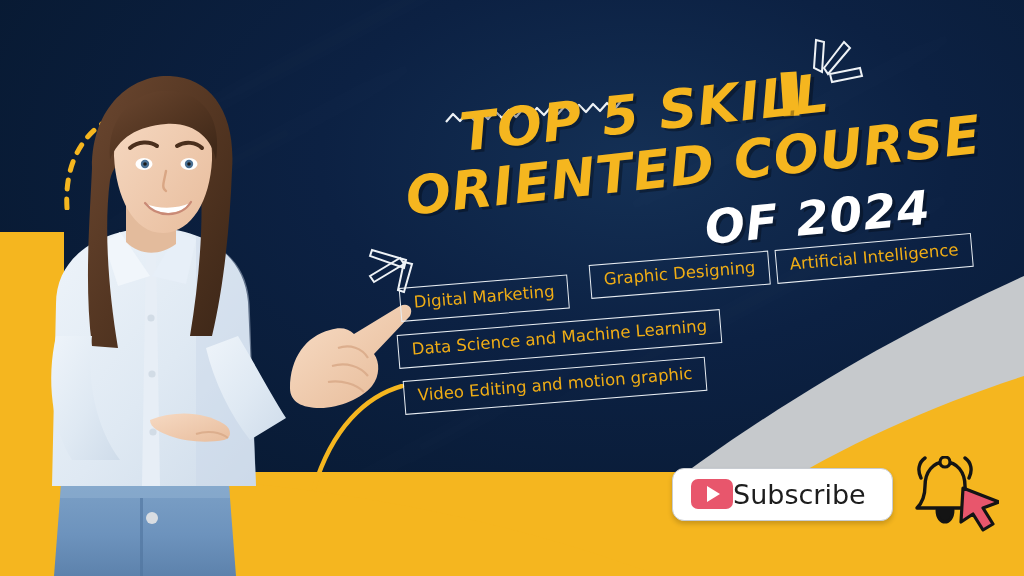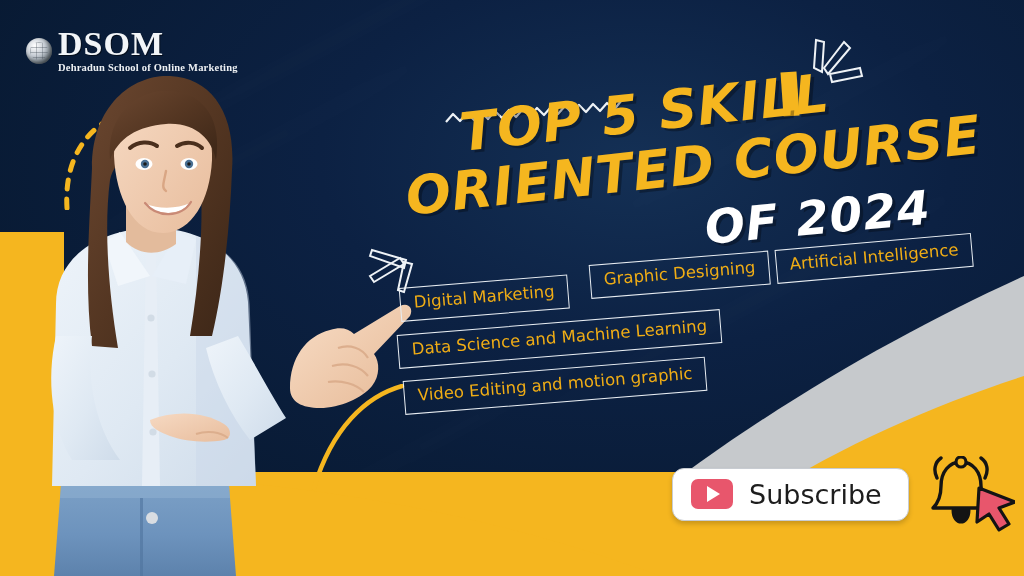--- a/index.html
+++ b/index.html
@@ -77,21 +77,21 @@
   }
   #cb-ai   { left:776px; top:250px; transform:rotate(-5deg); }
   #cb-dm   { left:400px; top:288px; transform:rotate(-4.6deg); }
   #cb-gd   { left:590px; top:265px; transform:rotate(-4.6deg); }
   #cb-ds   { left:398px; top:335px; transform:rotate(-4.6deg); }
   #cb-ve   { left:404px; top:381px; transform:rotate(-4.6deg); }
   
   #subscribe-group { position:absolute; left:672px; top:456px;
                      display:flex; align-items:center; gap:14px; }
   #subscribe-btn {
-    display:flex; align-items:center; gap:16px;
+    display:flex; align-items:center; gap:0;
     background:#ffffff; border:1.5px solid #c8ccd2; border-radius:12px;
     padding:10px 26px 10px 18px;
     box-shadow:0 3px 5px rgba(0,0,0,.18);
   }
   #yt-icon { width:42px; height:30px; background:#e8566c; border-radius:7px;
              display:flex; align-items:center; justify-content:center; flex:none; }
   #yt-icon .tri { width:0;height:0; border-left:13px solid #fff;
                   border-top:8px solid transparent; border-bottom:8px solid transparent;
                   margin-left:3px; }
   #subscribe-label { font-family:"DejaVu Sans", sans-serif; font-size:27px; color:#1d1d1d; }
@@ -230,27 +230,20 @@
       <path d="M40,86 C54,84 68,88 76,96" stroke="#dcae8d" stroke-width="2.2" fill="none"></path>
     </svg>
   </div>
 
   <div class="deco" style="left:288px;top:384px;">
     <svg width="120" height="110" viewBox="0 0 120 110">
       <path d="M114,2 C78,12 44,44 26,104" fill="none" stroke="#f5b61f" stroke-width="4.5" stroke-linecap="round"></path>
     </svg>
   </div>
 
-  <div id="logo">
-    <div id="logo-globe"></div>
-    <div id="logo-text">
-      <div id="logo-name">DSOM</div>
-      <div id="logo-tag">Dehradun School of Online Marketing</div>
-    </div>
-  </div>
 
   <div class="deco" style="left:444px;top:88px;">
     <svg width="180" height="40" viewBox="0 0 180 40">
       <polyline points="2,34 9,26 16,33 23,25 30,32 37,24 44,31 51,23 58,30 65,22
                         72,29 79,21 86,28 93,20 100,27 107,19 114,26 121,18 128,25
                         135,17 142,24 149,16 156,23 163,15 170,22 177,13" fill="none" stroke="#eef2f6" stroke-width="2.2" stroke-linejoin="round"></polyline>
     </svg>
   </div>
 
   <div class="deco" style="left:798px;top:36px;">

